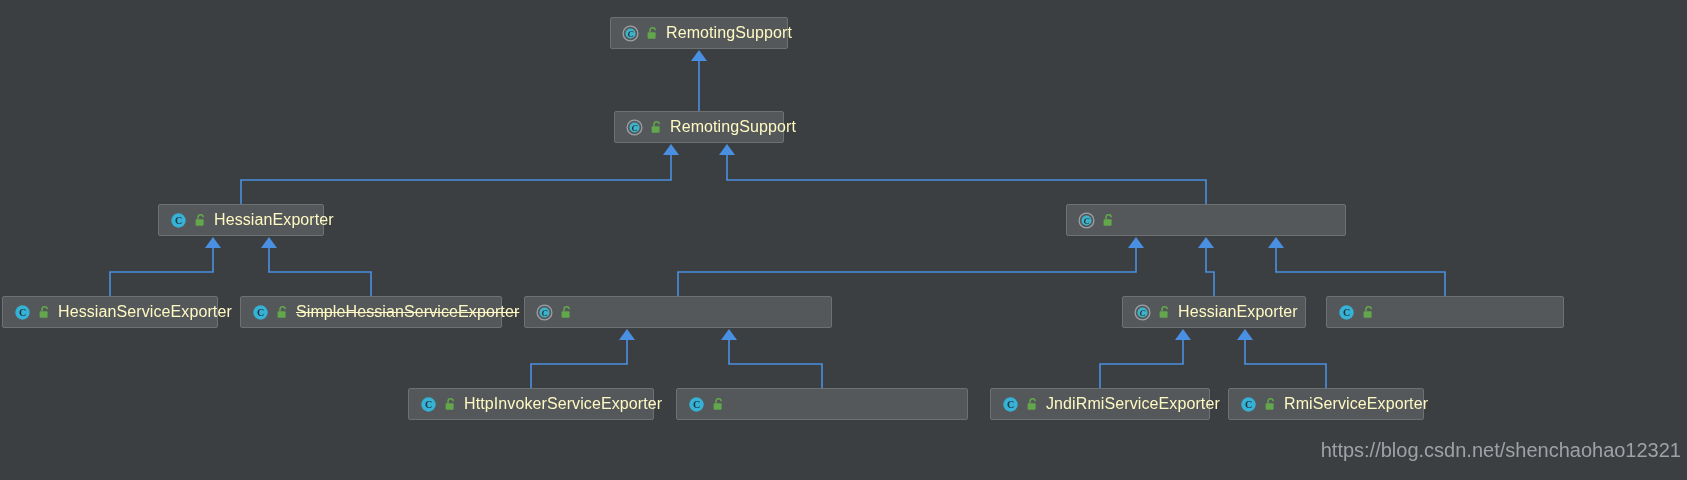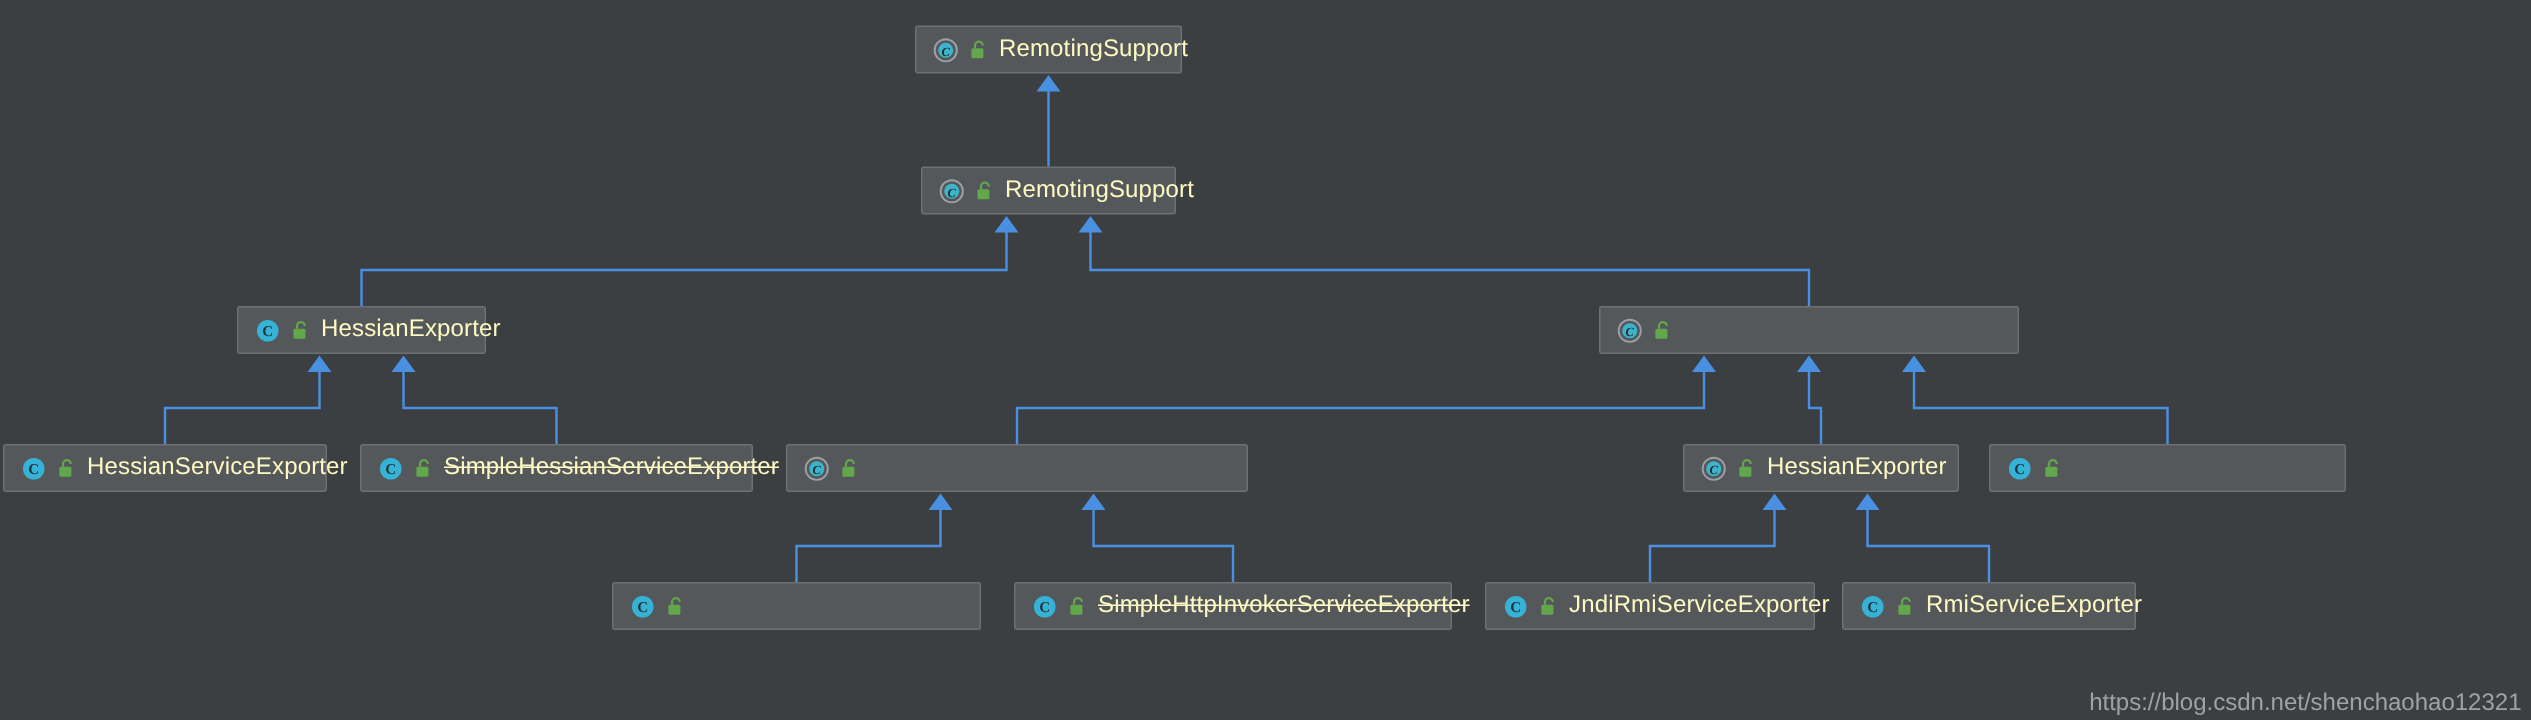--- a/index.html
+++ b/index.html
@@ -48,22 +48,22 @@
     flex: 0 0 auto;
     display: block;
   }
   .lock {
     flex: 0 0 auto;
     display: block;
   }
   #watermark {
     position: absolute;
     right: 6px;
-    bottom: 2px;
-    font-size: 16px;
+    bottom: 18px;
+    font-size: 20px;
     color: #9ea2a6;
     font-family: "Liberation Sans", sans-serif;
     z-index: 9;
     margin-left: 20px;
   }
 </style>
 </head>
 <body>
 
 <div id="canvas">
@@ -221,31 +221,31 @@
       </div>
       <div class="node" style="left: 408px; top: 388px; width: 246px;">
         <svg class="ic" width="17" height="17" viewBox="0 0 17 17">
           <circle cx="8.5" cy="8.5" r="7.2" fill="#35b2d6"></circle>
           <text x="8.5" y="12.3" text-anchor="middle" font-family="Liberation Serif, serif" font-size="10" font-weight="bold" fill="#20363f">C</text>
         </svg>
         <svg class="lock" width="13" height="15" viewBox="0 0 13 15">
           <path d="M4 6.2 V4.3 a2.6 2.6 0 0 1 5.2 0" fill="none" stroke="#62a74b" stroke-width="1.5"></path>
           <rect x="1.6" y="6.2" width="8" height="6.6" rx="1" fill="#62a74b"></rect>
         </svg>
+        <span class="label">HttpInvokerServiceExporter</span>
       </div>
       <div class="node deprecated" style="left: 676px; top: 388px; width: 292px;">
         <svg class="ic" width="17" height="17" viewBox="0 0 17 17">
           <circle cx="8.5" cy="8.5" r="7.2" fill="#35b2d6"></circle>
           <text x="8.5" y="12.3" text-anchor="middle" font-family="Liberation Serif, serif" font-size="10" font-weight="bold" fill="#20363f">C</text>
         </svg>
         <svg class="lock" width="13" height="15" viewBox="0 0 13 15">
           <path d="M4 6.2 V4.3 a2.6 2.6 0 0 1 5.2 0" fill="none" stroke="#62a74b" stroke-width="1.5"></path>
           <rect x="1.6" y="6.2" width="8" height="6.6" rx="1" fill="#62a74b"></rect>
         </svg>
-        <span class="label">SimpleHttpInvokerServiceExporter</span>
       </div>
       <div class="node" style="left: 990px; top: 388px; width: 220px;">
         <svg class="ic" width="17" height="17" viewBox="0 0 17 17">
           <circle cx="8.5" cy="8.5" r="7.2" fill="#35b2d6"></circle>
           <text x="8.5" y="12.3" text-anchor="middle" font-family="Liberation Serif, serif" font-size="10" font-weight="bold" fill="#20363f">C</text>
         </svg>
         <svg class="lock" width="13" height="15" viewBox="0 0 13 15">
           <path d="M4 6.2 V4.3 a2.6 2.6 0 0 1 5.2 0" fill="none" stroke="#62a74b" stroke-width="1.5"></path>
           <rect x="1.6" y="6.2" width="8" height="6.6" rx="1" fill="#62a74b"></rect>
         </svg>

